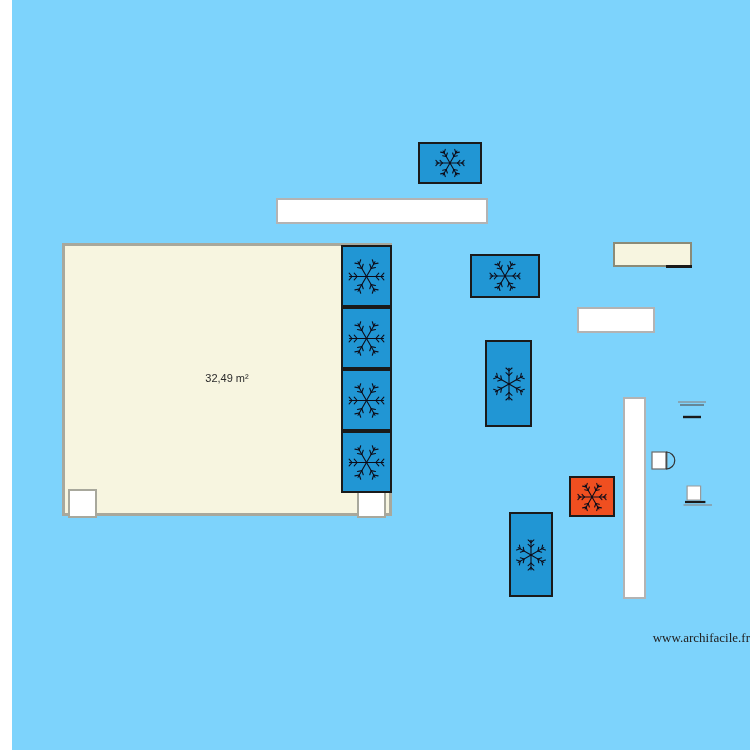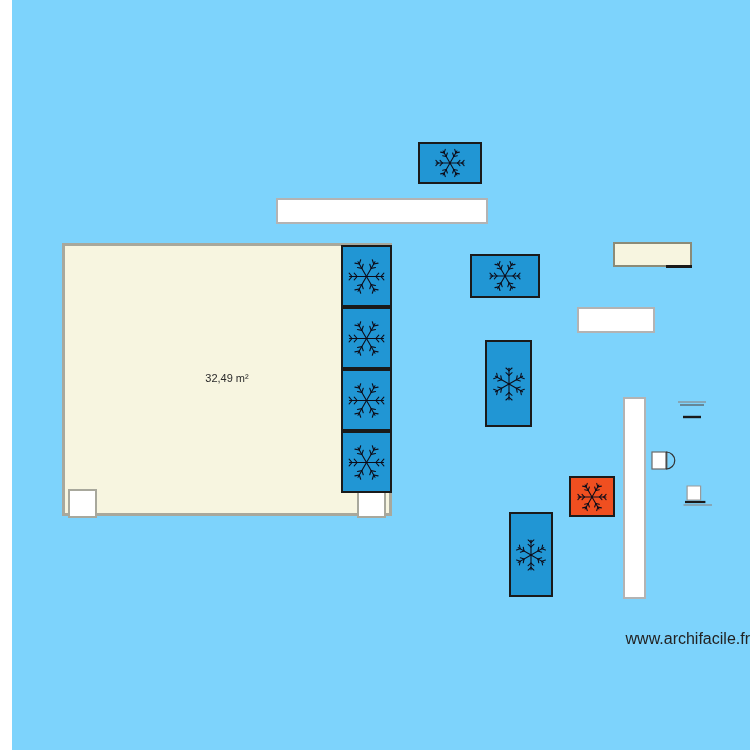--- a/index.html
+++ b/index.html
@@ -62,24 +62,24 @@
     background: #1a1a1a;
   }
 
   
   .symbol { }
   .symbol svg { display: block; overflow: visible; }
 
   
   .watermark {
     position: absolute;
-    font-size: 16px;
+    font-size: 13px;
     color: #222222;
     white-space: nowrap;
-    font-family: Liberation Sans, sans-serif;
+    font-family: Liberation Serif, serif;
   }
 </style>
 </head>
 <body>
 
 <div id="canvas">
 
   <div class="abs room" id="room" style="left: 50px; top: 243px; width: 330px; height: 273px; background: rgb(247, 245, 224); border-color: rgb(168, 168, 156);"></div>
   <div class="room-label" id="room-label" style="left: 175px; top: 371.5px; width: 80px; text-align: center; color: rgb(42, 42, 42);">32,49 m²</div>
 

